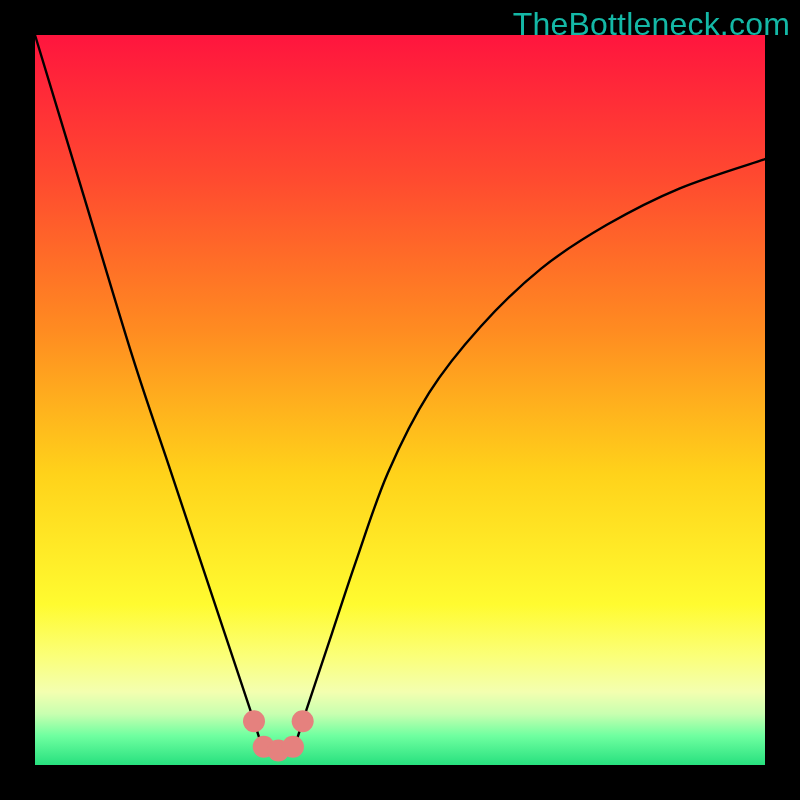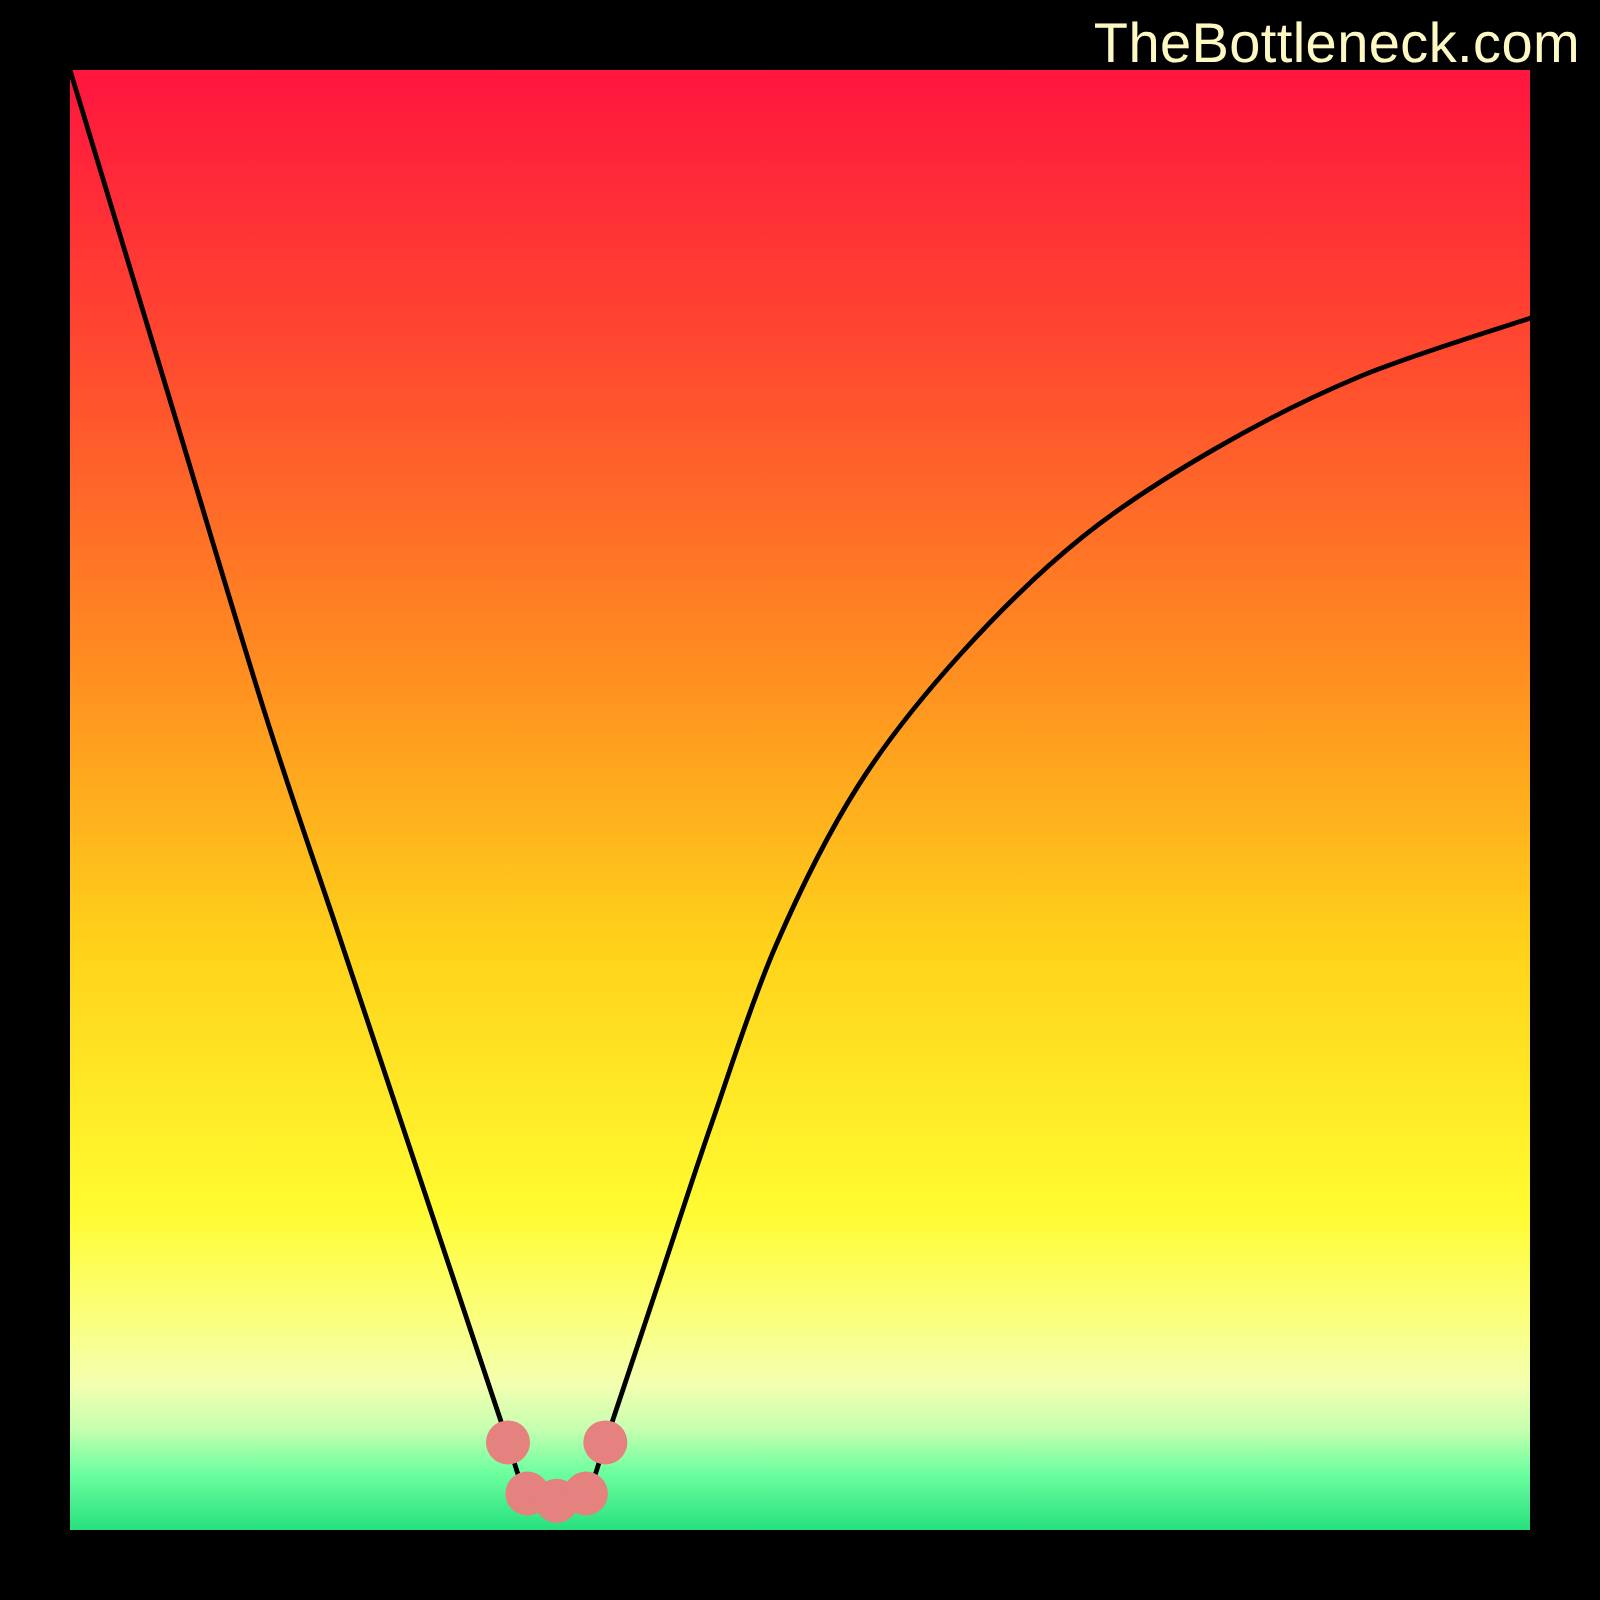--- a/index.html
+++ b/index.html
@@ -30,22 +30,22 @@
     position: absolute;
     left: 0;
     top: 0;
     width: 100%;
     height: 100%;
   }
   .watermark {
     position: absolute;
     top: 6px;
     right: 10px;
-    color: #fef9c3;
-    font-size: 28px;
+    color: #14b8a6;
+    font-size: 32px;
     font-weight: 500;
     letter-spacing: 0.2px;
     font-family: Arial, Helvetica, sans-serif;
   }
   svg.curve {
     position: absolute;
     left: 0;
     top: 0;
     width: 100%;
     height: 100%;

